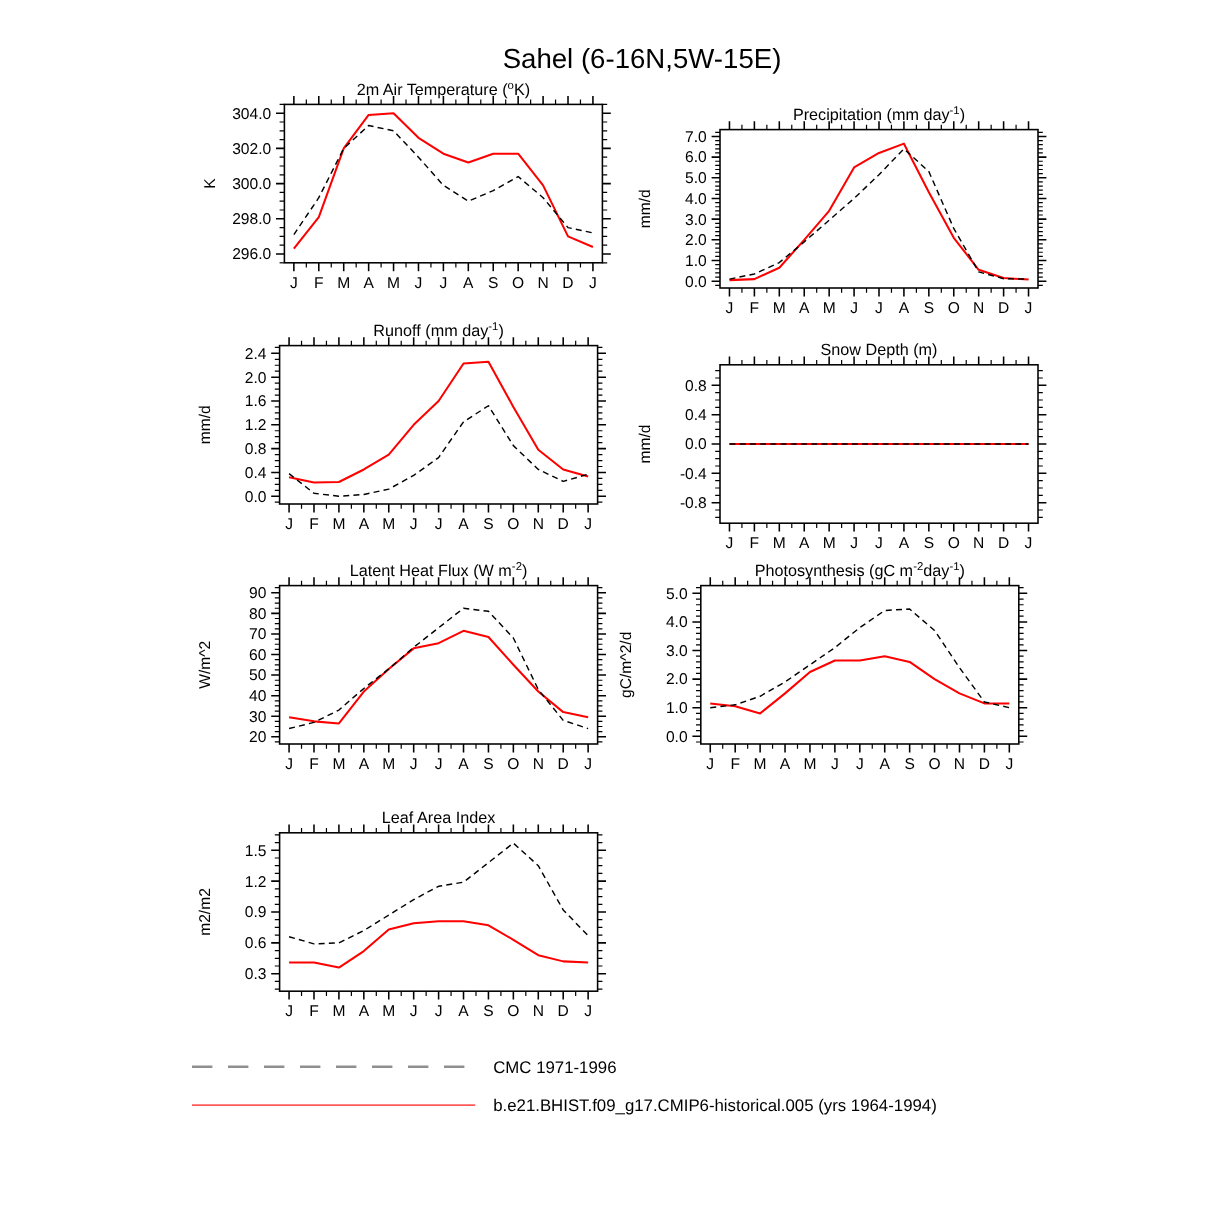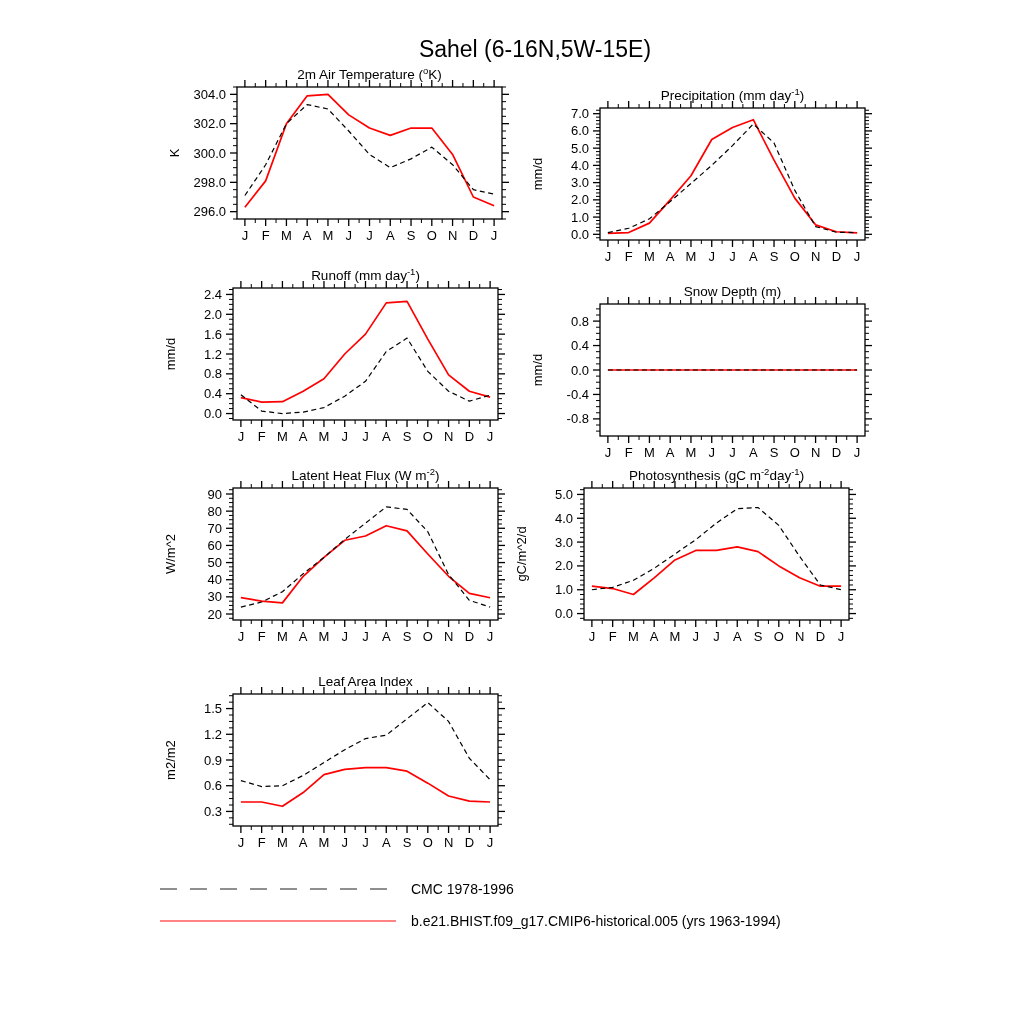--- a/index.html
+++ b/index.html
@@ -940,21 +940,21 @@
         <polyline points="92.89,132.00 113.66,132.00 134.43,136.29 155.20,122.57 175.96,104.57 196.73,99.43 217.50,97.71 238.27,97.71 259.04,101.14 279.80,113.14 300.57,126.00 321.34,131.14 342.11,132.00" fill="none" stroke="#ff0000" stroke-width="1.7" stroke-linejoin="round"></polyline>
         <polyline points="92.89,110.57 113.66,116.57 134.43,115.71 155.20,105.43 175.96,92.57 196.73,79.71 217.50,68.57 238.27,65.14 259.04,48.86 279.80,32.57 300.57,51.43 321.34,88.29 342.11,109.71" fill="none" stroke="#000000" stroke-width="1.2" stroke-dasharray="5,3.5" stroke-linejoin="round"></polyline>
       </svg>
     </div>
   </div>
 <div class="legend" id="legend">
     <div class="legend-row">
       <svg width="240" height="10">
         <line x1="2" y1="5" x2="238" y2="5" stroke="#8f8f8f" stroke-width="2" stroke-dasharray="17,13"></line>
       </svg>
-      <span class="legend-label">CMC 1978-1996</span>
+      <span class="legend-label">CMC 1971-1996</span>
     </div>
     <div class="legend-row">
       <svg width="240" height="10">
         <line x1="2" y1="5" x2="238" y2="5" stroke="#ff5a5a" stroke-width="1.4"></line>
       </svg>
-      <span class="legend-label">b.e21.BHIST.f09_g17.CMIP6-historical.005 (yrs 1963-1994)</span>
+      <span class="legend-label">b.e21.BHIST.f09_g17.CMIP6-historical.005 (yrs 1964-1994)</span>
     </div>
   </div>
 
 </body></html>

